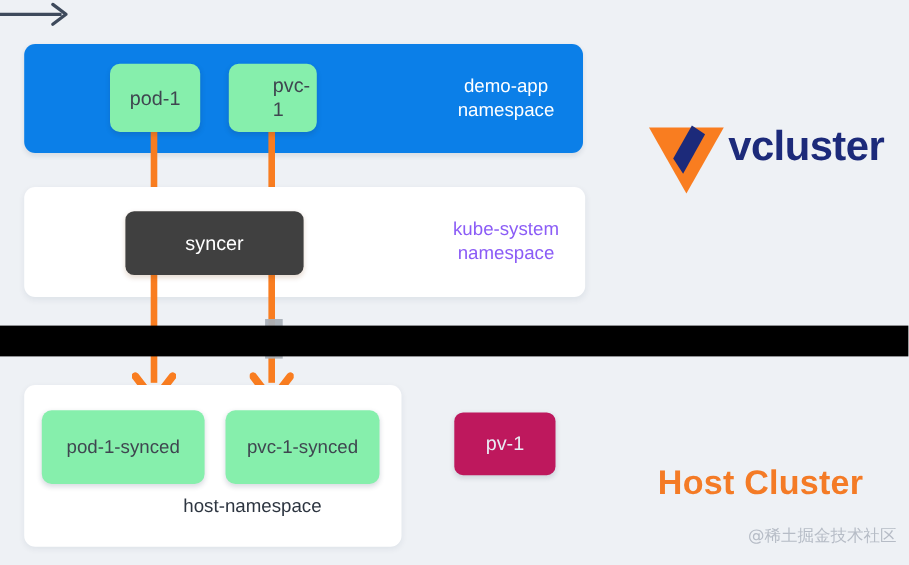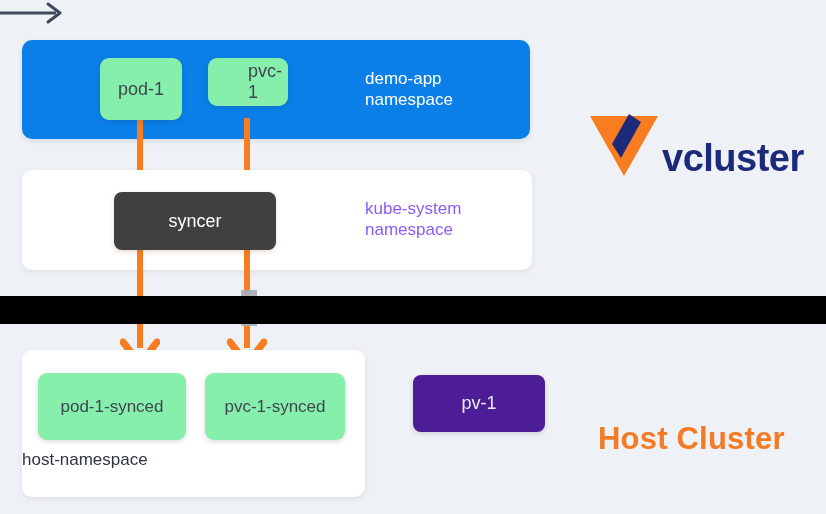--- a/index.html
+++ b/index.html
@@ -39,73 +39,74 @@
   .panel-kube {
     left: 22px; top: 170px; width: 510px; height: 100px;
   }
   .panel-host {
     left: 22px; top: 350px; width: 343px; height: 147px;
   }
 
   
   .ns-caption {
     position: absolute;
-    text-align: left;
+    text-align: center;
     line-height: 1.22;
     font-size: 17px;
     font-weight: 400;
     white-space: pre-line;
   }
   .ns-caption-blue {
     color: #ffffff;
     left: 365px; top: 69px; width: 190px;
   }
   .ns-caption-kube {
     color: #8b5cf6;
     left: 365px; top: 199px; width: 190px;
   }
   .ns-caption-host {
     color: #2d3540;
     left: 22px; top: 450px; width: 343px;
     font-size: 17px;
+    padding-left: 36px;
   }
 
   
   .node {
     position: absolute;
     display: flex;
     align-items: center;
     justify-content: center;
     border-radius: 9px;
     box-sizing: border-box;
     font-size: 18px;
   }
   .node-white {
     background: #86efac;
     color: #3f4650;
     box-shadow: 0 2px 5px rgba(25,45,75,0.16);
   }
   .node-pod1  { left: 100px; top: 58px;  width: 82px;  height: 62px; }
-  .node-pvc1  { left: 208px; top: 58px;  width: 80px;  height: 48px; padding-left: 40px; }
+  .node-pvc1  { left: 208px; top: 58px;  width: 80px;  height: 62px; padding-left: 40px; }
 
   .node-syncer {
     background: #404040;
     color: #ffffff;
     left: 114px; top: 192px; width: 162px; height: 58px;
     border-radius: 8px;
     box-shadow: 0 2px 5px rgba(120,60,10,0.18);
   }
 
   .node-podsynced { left: 38px;  top: 373px; width: 148px; height: 67px; font-size: 17px; }
   .node-pvcsynced { left: 205px; top: 373px; width: 140px; height: 67px; font-size: 17px; }
 
   .node-pv1 {
-    background: #4c1d95;
+    background: #be185d;
     color: #e8edf4;
-    left: 413px; top: 375px; width: 132px; height: 57px;
+    left: 413px; top: 375px; width: 92px; height: 57px;
     border-radius: 8px;
     font-size: 18px;
     box-shadow: 0 2px 5px rgba(25,45,75,0.15);
   }
 
   
   .vline {
     position: absolute;
     background: #f97d20;
     width: 6px;
@@ -135,21 +136,21 @@
   .arrow-pod  { left: 120px; top: 338px; }
   .arrow-pvc  { left: 227px; top: 338px; }
 
   .arrow-pv   { left: 349px; top: 390px; }
 
   
   .logo-wrap {
     position: absolute;
     left: 588px; top: 112px;
     display: flex;
-    align-items: flex-end;
+    align-items: flex-start;
   }
   .logo-mark { width: 72px; height: 68px; }
   .logo-text {
     font-size: 38px;
     font-weight: bold;
     color: #1c2a7a;
     letter-spacing: -0.5px;
     margin-left: 2px;
   }
 
@@ -237,14 +238,15 @@
       <path d="M2 4 L36 64 L70 4 Z" fill="#f97d20"></path>
       <path d="M41 2 L24 32 L33 46 L53 10 Z" fill="#1c2a7a"></path>
     </svg>
     <span class="logo-text">vcluster</span>
   </div>
 
   
   <div class="host-cluster-title">Host Cluster</div>
 
   
+  <div class="watermark">@稀土掘金技术社区</div>
 
 </div>
 
 </body></html>

